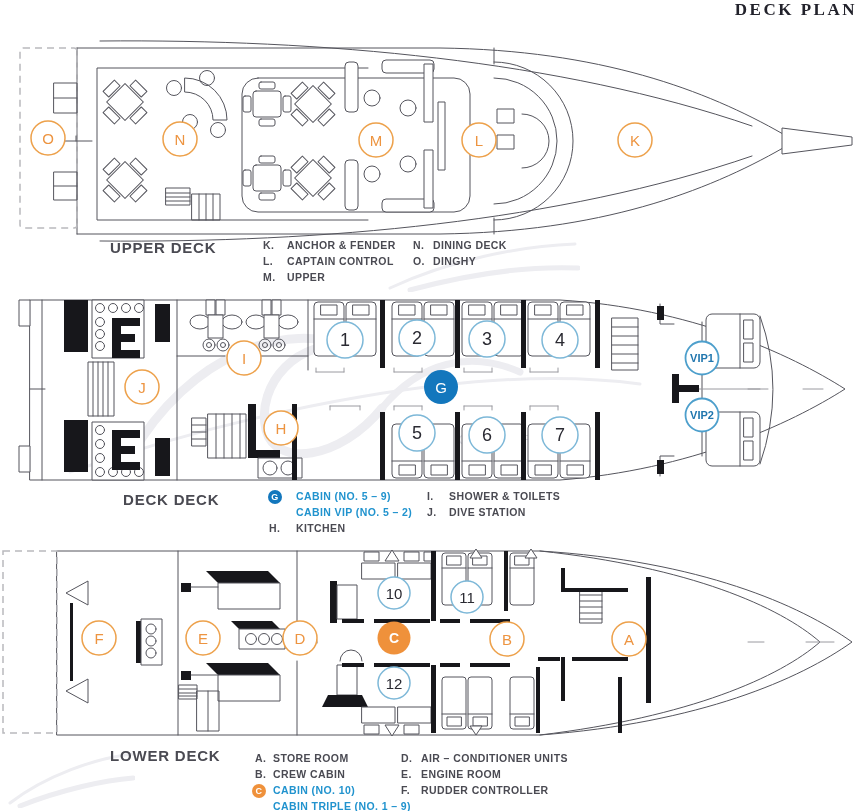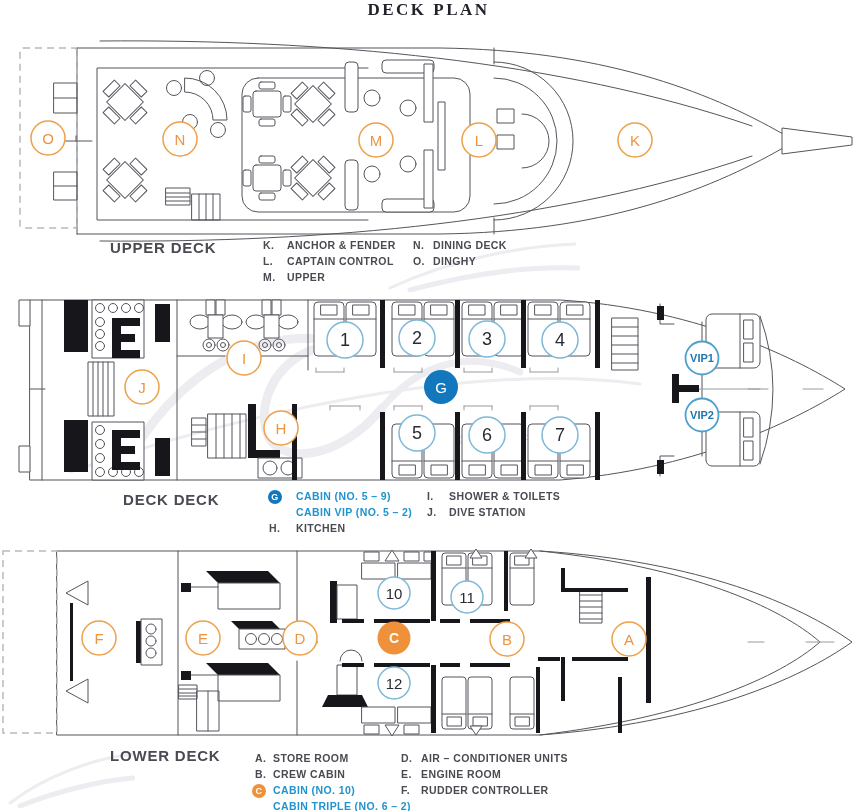--- a/index.html
+++ b/index.html
@@ -1,19 +1,19 @@
 <!DOCTYPE html>
 <html><head>
 <meta charset="utf-8">
 <style>
   html,body{margin:0;padding:0;background:#fff;}
   #stage{position:relative;width:857px;height:811px;background:#fff;overflow:hidden;
          font-family:"Liberation Sans",sans-serif;}
   
-  .page-title{position:absolute;left:0;right:0;top:0;text-align:center;
+  .page-title{position:absolute;left:0;right:0;top:0;text-align:right;
     font-family:"Liberation Serif",serif;font-size:17px;font-weight:600;
     letter-spacing:2.5px;color:#22222b;}
   .deck-title{position:absolute;font-size:15px;font-weight:700;color:#4a4a52;
     letter-spacing:.8px;white-space:nowrap;}
   .legend{position:absolute;}
   .lg-row{display:flex;align-items:flex-start;height:16px;font-size:10.5px;
     font-weight:700;color:#4a4a52;letter-spacing:.4px;white-space:nowrap;}
   .lg-key{flex:none;}
   .lg-row.blue{color:#2193CE;}
   .badge{flex:none;width:14px;height:14px;border-radius:50%;color:#fff;font-size:9px;
@@ -625,21 +625,21 @@
     <div class="lg-row">
         <span class="lg-key" style="width:21px;padding-left:3px;box-sizing:border-box">B.</span>
         <span>CREW CABIN</span>
       </div>
     <div class="lg-row blue">
         <span class="badge badge-c" style="margin-right:7px">C</span>
         <span>CABIN (NO. 10)</span>
       </div>
     <div class="lg-row blue">
         <span class="lg-key" style="width:21px"></span>
-        <span>CABIN TRIPLE (NO. 6 – 2)</span>
+        <span>CABIN TRIPLE (NO. 1 – 9)</span>
       </div>
   </div>
   <div class="legend" style="left:401px;top:752px">
     <div class="lg-row">
         <span class="lg-key" style="width:20px">D.</span>
         <span>AIR – CONDITIONER UNITS</span>
       </div>
     <div class="lg-row">
         <span class="lg-key" style="width:20px">E.</span>
         <span>ENGINE ROOM</span>

